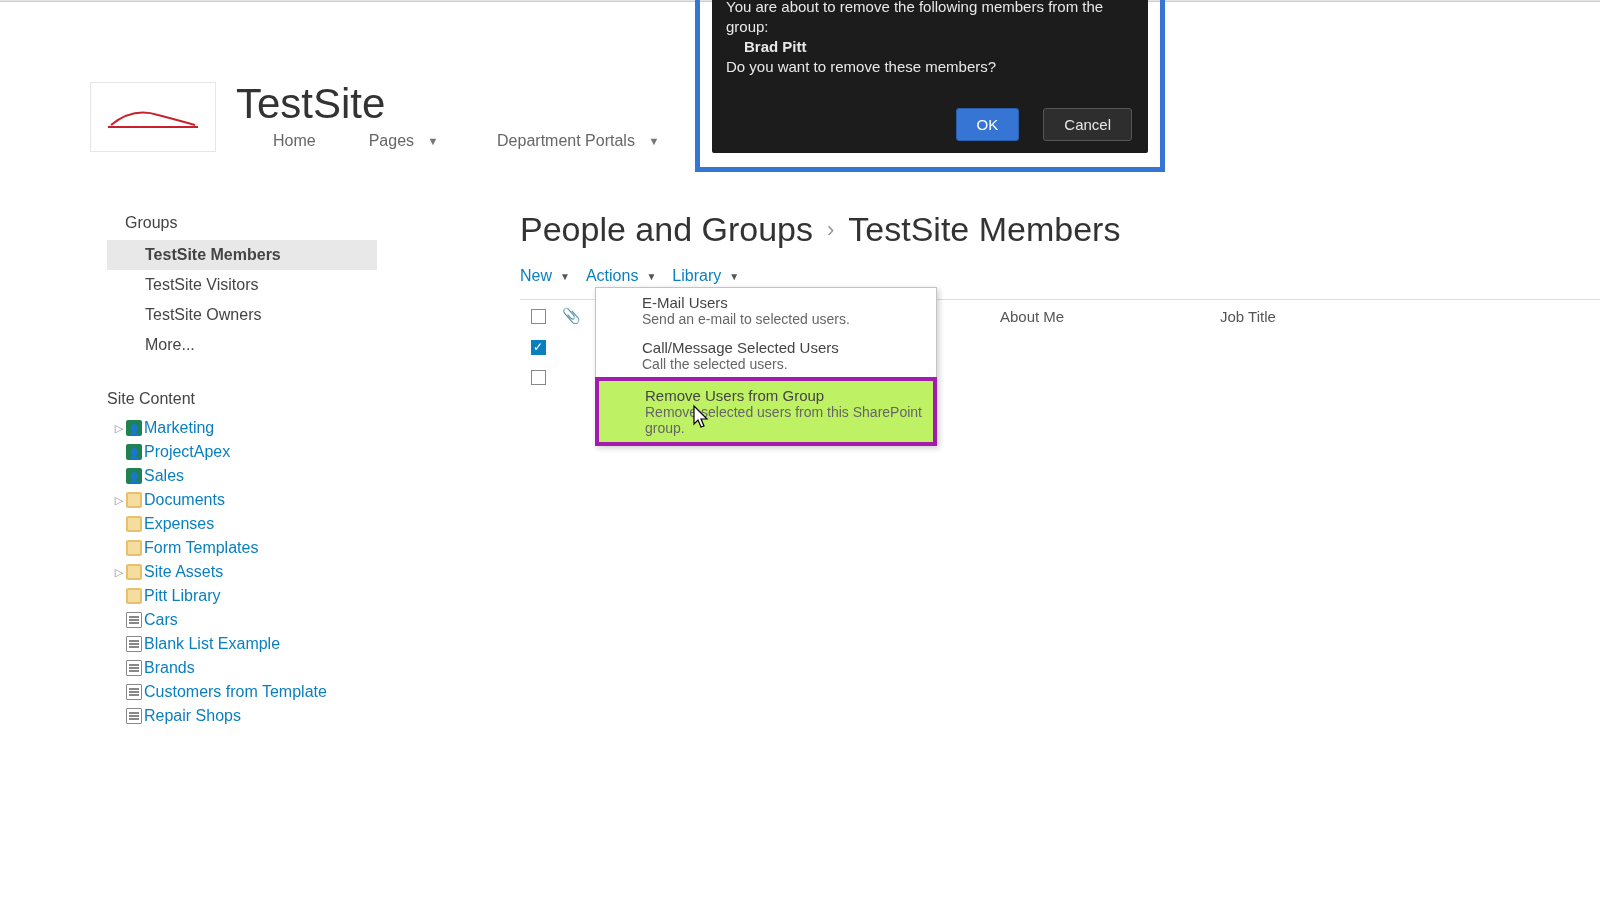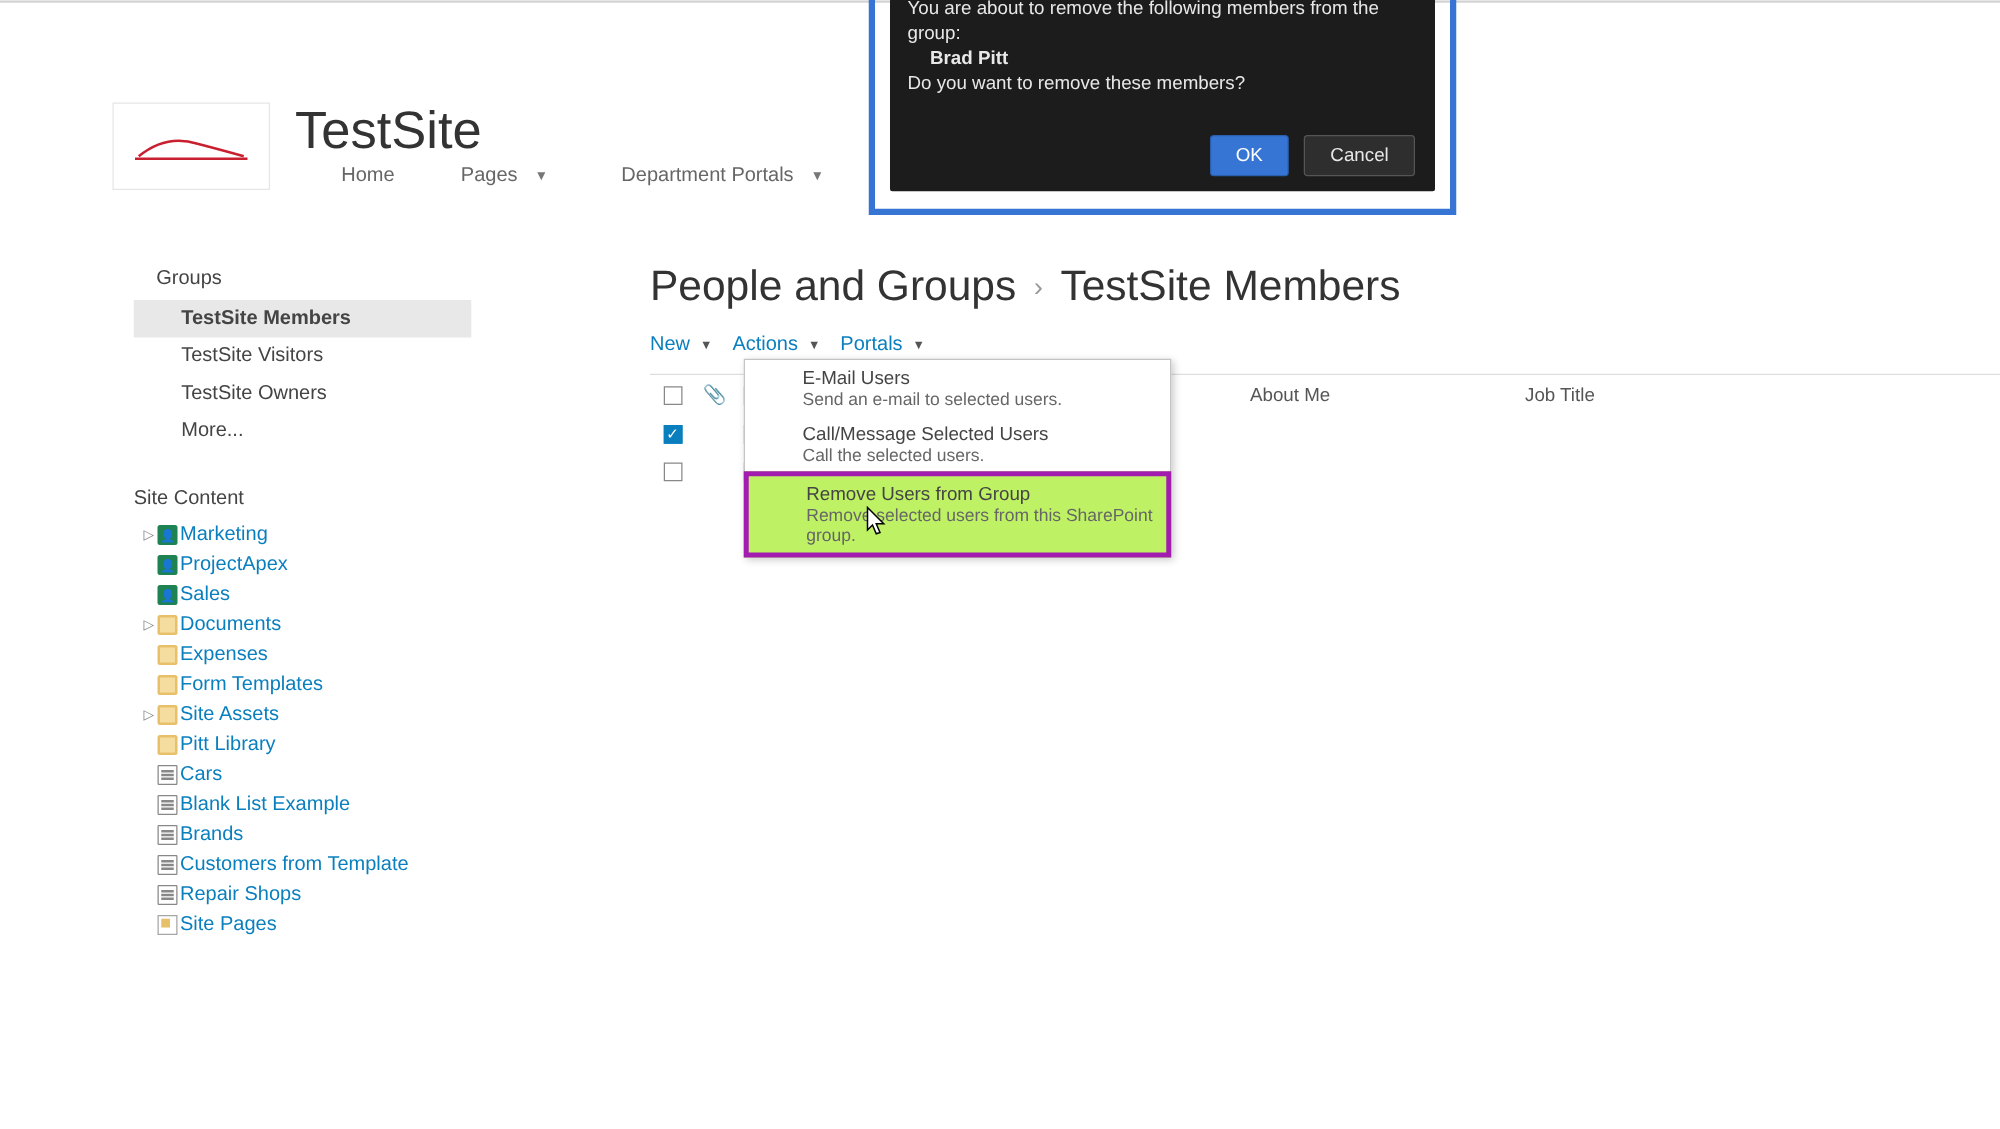--- a/index.html
+++ b/index.html
@@ -66,21 +66,21 @@
 .dd-desc { font-size: 14px; color: #666; }
 
 
 .cursor { position: absolute; top: 404px; left: 690px; z-index: 60; pointer-events: none; }
 
 
 .dialog-outline { position: absolute; top: -8px; left: 695px; width: 470px; height: 180px; border: 5px solid #3675d3; z-index: 100; background: transparent; }
 .dialog { position: absolute; top: 0; left: 12px; right: 12px; height: 156px; background: #1c1c1c; color: #e8e8e8; font-size: 15px; padding: 0 14px 14px; border-radius: 2px; }
 .dialog-text { line-height: 20px; }
 .dialog-member { padding-left: 18px; font-weight: 600; }
-.dialog-buttons { position: absolute; bottom: 12px; right: 16px; display: flex; gap: 12px; border-radius: 10px; }
+.dialog-buttons { position: absolute; bottom: 12px; right: 16px; display: flex; gap: 24px; border-radius: 10px; }
 .btn { padding: 7px 20px; font-size: 15px; border-radius: 3px; cursor: pointer; border: 1px solid #555; }
 .btn-ok { background: #3675d3; color: #fff; border-color: #2a5fb0; }
 .btn-cancel { background: #2e2e2e; color: #e8e8e8; }
 </style>
 </head>
 <body>
 
 <div class="top-band"></div>
 
 <div class="header">
@@ -181,46 +181,41 @@
     <div class="tree-item">
         <span class="tree-expand"></span>
         <span class="tree-icon icon-list"></span>
         <span>Customers from Template</span>
       </div>
     <div class="tree-item">
         <span class="tree-expand"></span>
         <span class="tree-icon icon-list"></span>
         <span>Repair Shops</span>
       </div>
-    <div class="tree-item">
-        <span class="tree-expand"></span>
-        <span class="tree-icon icon-page"></span>
-        <span>Site Pages</span>
-      </div>
   </div>
 </div>
 
 <div class="main">
   <div class="breadcrumb">
     <span>People and Groups</span>
     <span class="bc-sep">›</span>
     <span>TestSite Members</span>
   </div>
 
   <div class="toolbar">
     <div class="tool-item">
         <span>New</span>
         <span class="tool-caret">▼</span>
       </div>
     <div class="tool-item">
         <span>Actions</span>
         <span class="tool-caret">▼</span>
       </div>
     <div class="tool-item">
-        <span>Portals</span>
+        <span>Library</span>
         <span class="tool-caret">▼</span>
       </div>
   </div>
 
   <div class="table-wrap" style="position:relative;">
     <div class="table-head">
       <div class="col-check">
           <div class="checkbox"></div>
         </div>
       <div class="col-attach">

